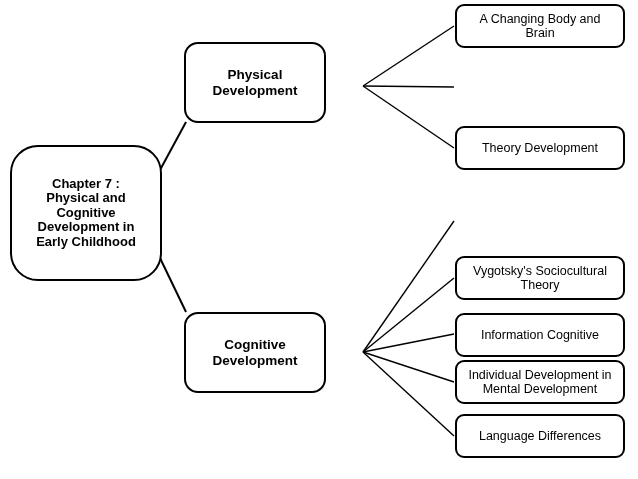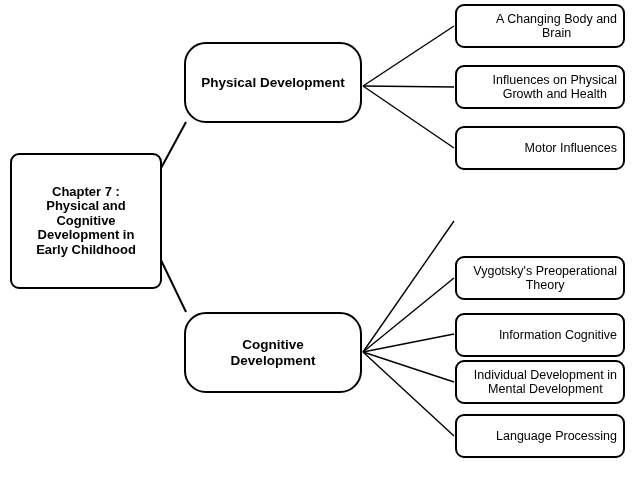--- a/index.html
+++ b/index.html
@@ -35,45 +35,44 @@
     z-index: 2;
   }
   .node > span {
     display: block;
     line-height: 1.12;
     white-space: pre-line;
     padding: 0 6px;
   }
   .node.root {
     left: 10px;
-    top: 153px;
+    top: 145px;
     width: 152px;
     height: 136px;
-    border-radius: 9px;
+    border-radius: 28px;
     font-weight: bold;
     font-size: 13px;
   }
   .node.branch {
     left: 184px;
-    width: 178px;
+    width: 142px;
     height: 81px;
-    border-radius: 22px;
+    border-radius: 14px;
     font-weight: bold;
     font-size: 13.5px;
   }
   .node.branch.physical { top: 42px; }
   .node.branch.cognitive { top: 312px; }
   .node.leaf {
     left: 455px;
     width: 170px;
     height: 44px;
     border-radius: 9px;
     font-weight: normal;
     font-size: 12.5px;
-    justify-content: flex-end;
   }
 </style>
 </head>
 <body>
 
 <div id="canvas">
 
   <svg id="edges" viewBox="0 0 638 479" width="638" height="479" xmlns="http://www.w3.org/2000/svg">
     <g fill="none" stroke="#000000" stroke-width="2">
       <line x1="160" y1="170" x2="186" y2="122"></line>
@@ -107,41 +106,37 @@
   <div class="node branch cognitive">
     <span>Cognitive
 Development</span>
   </div>
 
   <div class="node leaf" style="top:4px">
     <span>A Changing Body and
 Brain</span>
   </div>
 
-  <div class="node leaf" style="top:65px">
-    <span>Influences on Physical
-Growth and Health</span>
-  </div>
 
   <div class="node leaf" style="top:126px">
-    <span>Motor Influences</span>
+    <span>Theory Development</span>
   </div>
 
 
   <div class="node leaf" style="top:256px">
-    <span>Vygotsky's Preoperational
+    <span>Vygotsky's Sociocultural
 Theory</span>
   </div>
 
   <div class="node leaf" style="top:313px">
     <span>Information Cognitive</span>
   </div>
 
   <div class="node leaf" style="top:360px">
     <span>Individual Development in
 Mental Development</span>
   </div>
 
   <div class="node leaf" style="top:414px">
-    <span>Language Processing</span>
+    <span>Language Differences</span>
   </div>
 
 </div>
 
 </body></html>

